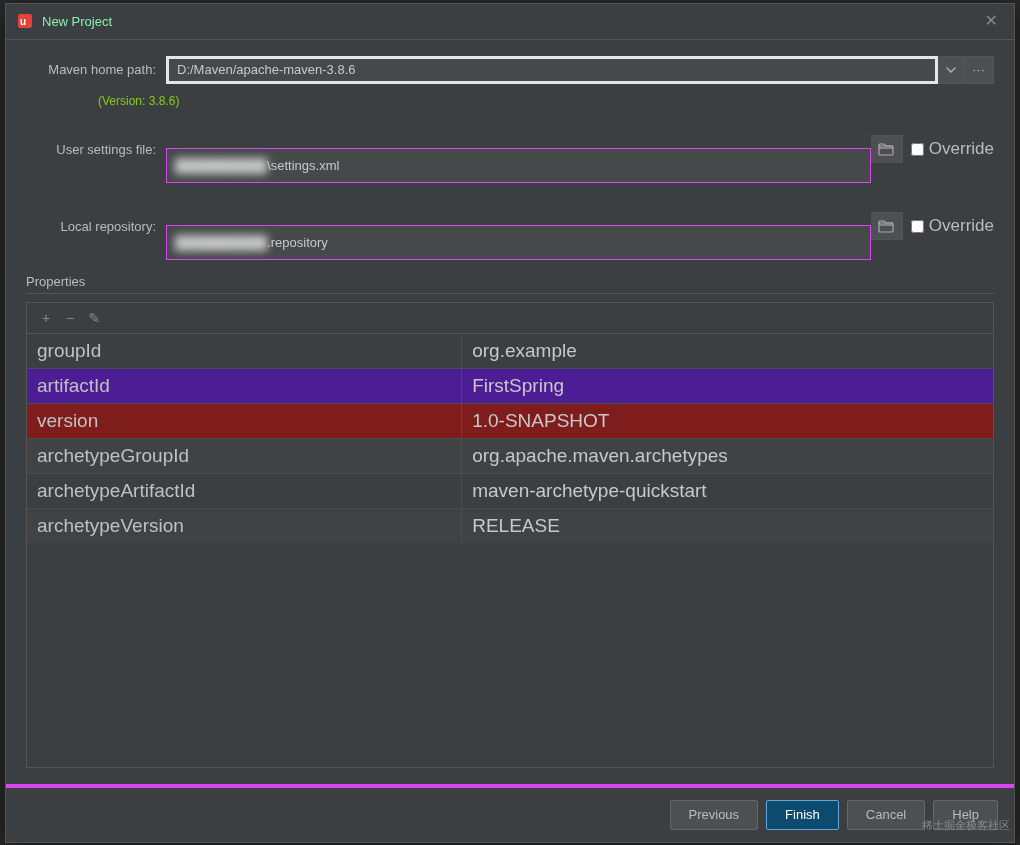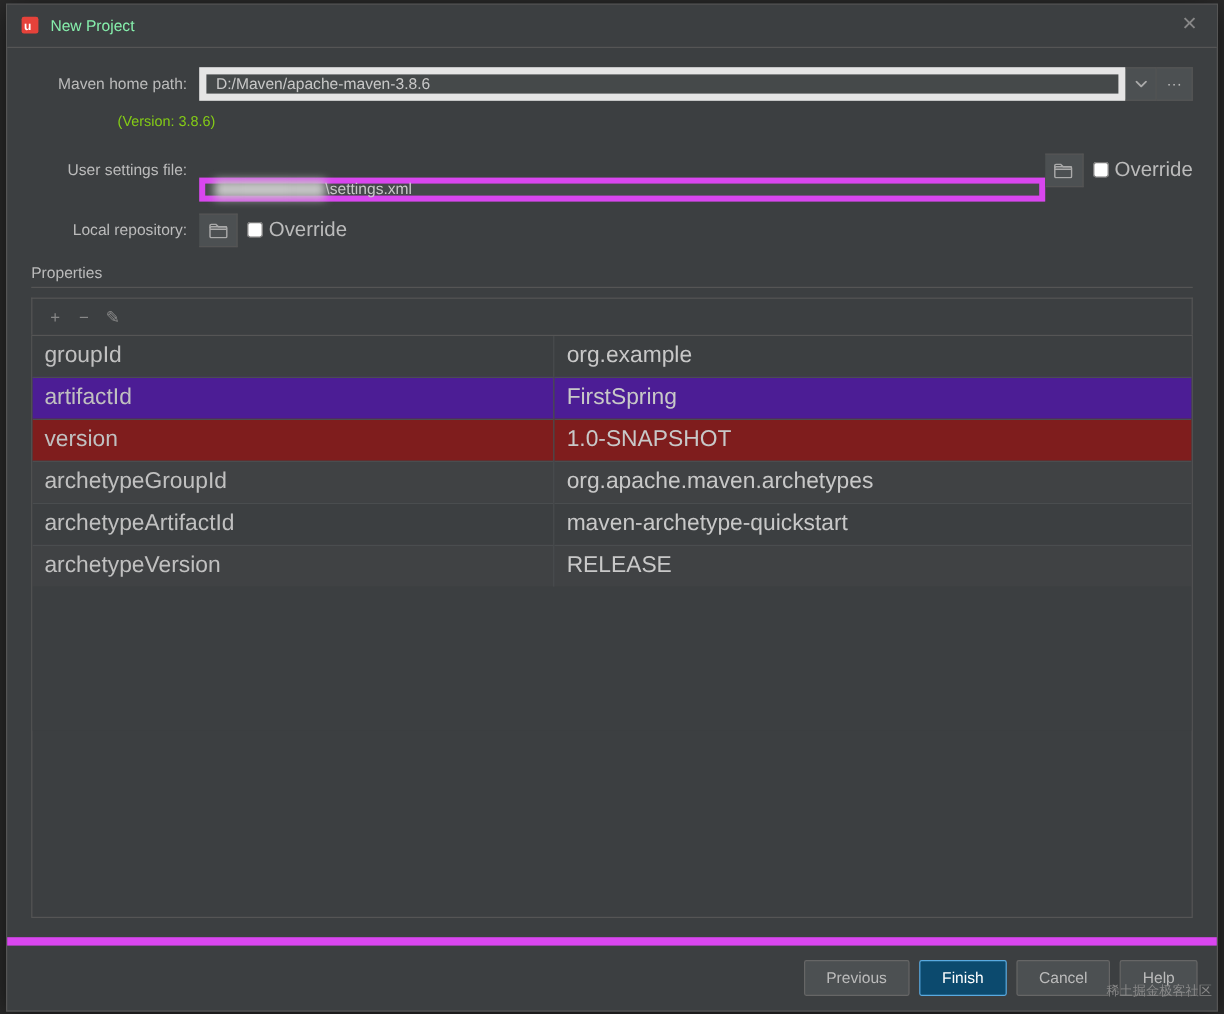--- a/index.html
+++ b/index.html
@@ -91,36 +91,36 @@
 
     .input-group {
       display: flex;
       flex: 1;
       align-items: center;
     }
 
     .text-input {
       flex: 1;
       background: #45494a;
-      border: 6px solid #e5e5e5;
+      border: 3px solid #e5e5e5;
       color: #c8c8c8;
       padding: 4px 8px;
       font-size: 13px;
       height: 28px;
       outline: none;
     }
 
     .text-input-normal {
       flex: 1;
       background: #45494a;
-      border: 5px solid #d946ef;
+      border: 1px solid #d946ef;
       color: #c8c8c8;
       padding: 4px 8px;
       font-size: 13px;
-      height: 20px;
+      height: 35px;
       outline: none;
       margin-top: 32px;
     }
 
     .dropdown-btn {
       background: #4c5052;
       border: 1px solid #555;
       border-left: none;
       color: #bbb;
       height: 28px;
@@ -257,21 +257,21 @@
     td:last-child {
       color: #c8c8c8;
     }
 
     .dialog-footer {
       display: flex;
       justify-content: flex-end;
       align-items: center;
       padding: 12px 16px;
       gap: 8px;
-      border-top: 7px solid #d946ef;
+      border-top: 4px solid #d946ef;
       flex-shrink: 0;
     }
 
     .btn {
       padding: 5px 18px;
       font-size: 13px;
       cursor: pointer;
       border-radius: 2px;
       height: 30px;
       display: flex;
@@ -369,20 +369,24 @@
           <span class="override-label">Override</span>
         </div>
       </div>
     </div>
 
     <div class="form-row">
       <div class="form-label">
         <span>Local repository:</span>
       </div>
       <div class="input-group">
+        <div class="text-input-normal" style="display:flex;align-items:center;flex:1;">
+          <span class="blurred-text" style="font-size:13px;">██████████</span>
+          <span style="color:#c8c8c8;">.repository</span>
+        </div>
         <button class="browse-btn">
           <svg width="16" height="14" viewBox="0 0 16 14" fill="none">
             <rect x="1" y="4" width="14" height="9" rx="1" stroke="#aaa" stroke-width="1.2"></rect>
             <path d="M1 6h14" stroke="#aaa" stroke-width="1.2"></path>
             <path d="M1 5V3a1 1 0 011-1h4l2 2h7" stroke="#aaa" stroke-width="1.2"></path>
           </svg>
         </button>
         <div class="override-wrap">
           <input type="checkbox" style="">
           <span class="override-label">Override</span>

